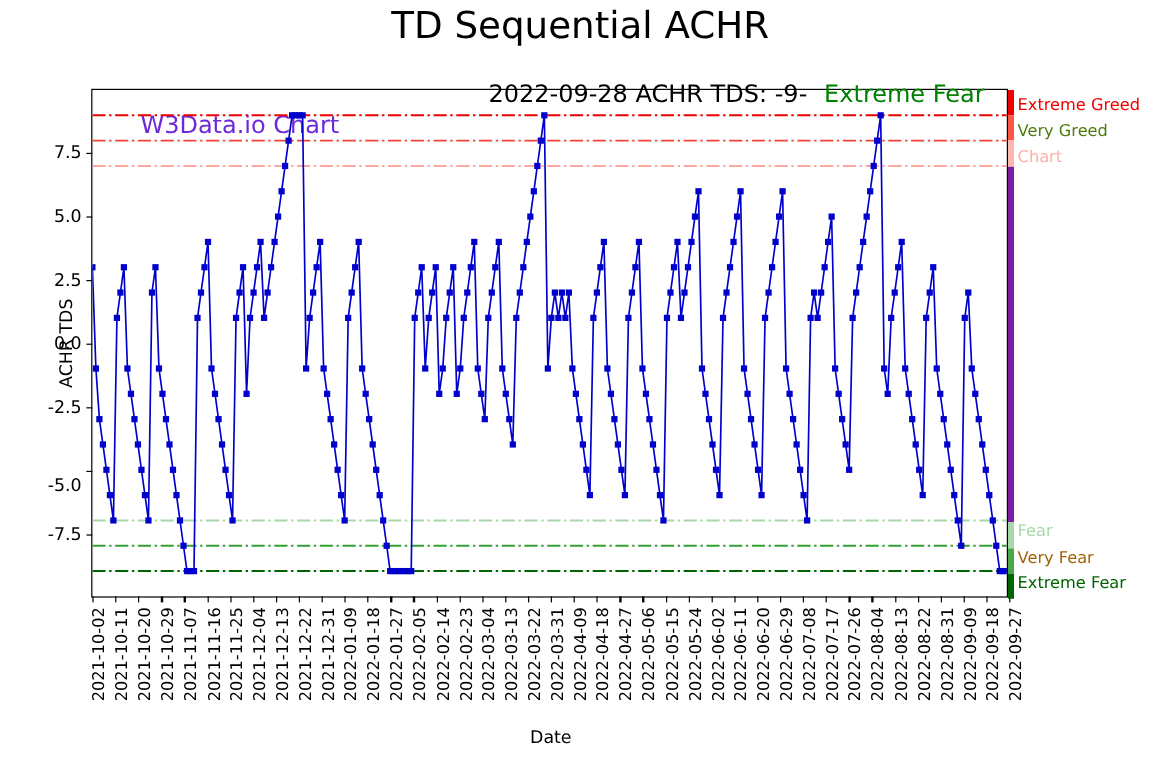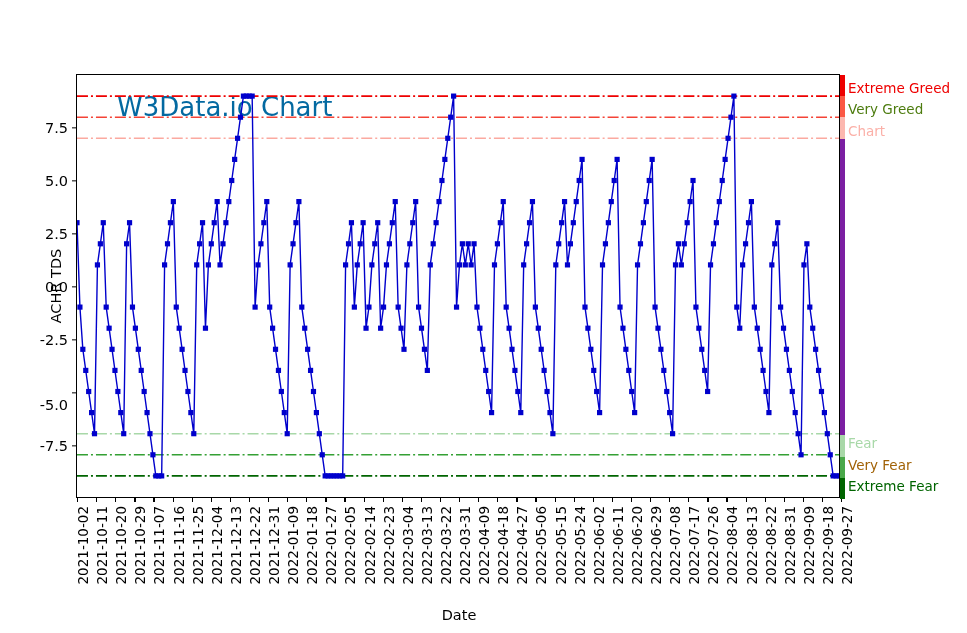--- a/index.html
+++ b/index.html
@@ -50,21 +50,21 @@
   }
   .xtickmark{
     position:absolute;top:100%;width:1.3px;height:5px;background:#000;
   }
   #xlabel{
     position:absolute;left:0;width:764px;top:532px;
     text-align:center;font-size:14.5px;color:#000;
   }
   .wm{
     position:absolute;
-    font-size:26px;color:#0369a1;white-space:nowrap;
+    font-size:20px;color:#6d28d9;white-space:nowrap;
     pointer-events:none;
   }
   #wm1{left:40px;top:17px;}
   #wm2{left:40px;top:43px;}
   #annot{
     position:absolute;left:330px;top:-9px;
     font-size:20px;color:#000;white-space:nowrap;
   }
   #annot .fearword{color:#008000;padding-left:14px;}
   .zone-lbl{
@@ -72,20 +72,21 @@
     transform:translateY(-50%);
     font-size:13.5px;white-space:nowrap;
   }
   .edgebar{position:absolute;left:100%;margin-left:1px;width:5px;}
 </style>
 </head>
 <body>
 
 <div id="chart-root">
 
+  <div id="title">TD Sequential ACHR</div>
 
   <div id="plot">
 
     <div class="ylabel">ACHR TDS</div>
     <div id="yticks">
         <div class="ytick" style="top: 371px;">-7.5</div>
         <div class="ytickmark" style="top: 371px;"></div>
         <div class="ytick" style="top: 330px;">-5.0</div>
         <div class="ytickmark" style="top: 318px;"></div>
         <div class="ytick" style="top: 265px;">-2.5</div>
@@ -196,20 +197,23 @@
         <div class="edgebar" style="top: 21.2px; height: 21.2px; background: rgb(251, 87, 68);"></div>
         <div class="edgebar" style="top: 42.4px; height: 21.2px; background: rgb(252, 183, 175);"></div>
         <div class="edgebar" style="top: 63.6px; height: 296.8px; background: rgb(123, 31, 162);"></div>
         <div class="edgebar" style="top: 360.4px; height: 21.2px; background: rgb(168, 216, 168);"></div>
         <div class="edgebar" style="top: 381.6px; height: 21.2px; background: rgb(74, 168, 74);"></div>
         <div class="edgebar" style="top: 402.8px; height: 21.2px; background: rgb(0, 100, 0);"></div>
       </div>
 
     <div class="wm" id="wm1">W3Data.io Chart</div>
 
+    <div id="annot">
+      <span>2022-09-28 ACHR TDS: -9-</span><span class="fearword">Extreme Fear</span>
+    </div>
 
     <svg id="plot-svg" viewBox="0 0 764 424" preserveAspectRatio="none">
         <line x1="0" x2="764" y1="21.200000000000045" y2="21.200000000000045" stroke="#ee0000" stroke-width="1.6" stroke-dasharray="11,3,2,3"></line>
         <line x1="0" x2="764" y1="42.39999999999998" y2="42.39999999999998" stroke="#f44336" stroke-width="1.6" stroke-dasharray="11,3,2,3"></line>
         <line x1="0" x2="764" y1="63.60000000000002" y2="63.60000000000002" stroke="#fba9a0" stroke-width="1.6" stroke-dasharray="11,3,2,3"></line>
         <line x1="0" x2="764" y1="360.4" y2="360.4" stroke="#a8d8a8" stroke-width="1.6" stroke-dasharray="11,3,2,3"></line>
         <line x1="0" x2="764" y1="381.6" y2="381.6" stroke="#34a034" stroke-width="1.6" stroke-dasharray="11,3,2,3"></line>
         <line x1="0" x2="764" y1="402.8" y2="402.8" stroke="#006400" stroke-width="1.6" stroke-dasharray="11,3,2,3"></line>
         <polyline points="0.00,148.40 2.93,233.20 5.85,275.60 8.78,296.80 11.71,318.00 14.64,339.20 17.56,360.40 20.49,190.80 23.42,169.60 26.34,148.40 29.27,233.20 32.20,254.40 35.13,275.60 38.05,296.80 40.98,318.00 43.91,339.20 46.84,360.40 49.76,169.60 52.69,148.40 55.62,233.20 58.54,254.40 61.47,275.60 64.40,296.80 67.33,318.00 70.25,339.20 73.18,360.40 76.11,381.60 79.03,402.80 81.96,402.80 84.89,402.80 87.82,190.80 90.74,169.60 93.67,148.40 96.60,127.20 99.52,233.20 102.45,254.40 105.38,275.60 108.31,296.80 111.23,318.00 114.16,339.20 117.09,360.40 120.02,190.80 122.94,169.60 125.87,148.40 128.80,254.40 131.72,190.80 134.65,169.60 137.58,148.40 140.51,127.20 143.43,190.80 146.36,169.60 149.29,148.40 152.21,127.20 155.14,106.00 158.07,84.80 161.00,63.60 163.92,42.40 166.85,21.20 169.78,21.20 172.70,21.20 175.63,21.20 178.56,233.20 181.49,190.80 184.41,169.60 187.34,148.40 190.27,127.20 193.20,233.20 196.12,254.40 199.05,275.60 201.98,296.80 204.90,318.00 207.83,339.20 210.76,360.40 213.69,190.80 216.61,169.60 219.54,148.40 222.47,127.20 225.39,233.20 228.32,254.40 231.25,275.60 234.18,296.80 237.10,318.00 240.03,339.20 242.96,360.40 245.89,381.60 248.81,402.80 251.74,402.80 254.67,402.80 257.59,402.80 260.52,402.80 263.45,402.80 266.38,402.80 269.30,190.80 272.23,169.60 275.16,148.40 278.08,233.20 281.01,190.80 283.94,169.60 286.87,148.40 289.79,254.40 292.72,233.20 295.65,190.80 298.57,169.60 301.50,148.40 304.43,254.40 307.36,233.20 310.28,190.80 313.21,169.60 316.14,148.40 319.07,127.20 321.99,233.20 324.92,254.40 327.85,275.60 330.77,190.80 333.70,169.60 336.63,148.40 339.56,127.20 342.48,233.20 345.41,254.40 348.34,275.60 351.26,296.80 354.19,190.80 357.12,169.60 360.05,148.40 362.97,127.20 365.90,106.00 368.83,84.80 371.75,63.60 374.68,42.40 377.61,21.20 380.54,233.20 383.46,190.80 386.39,169.60 389.32,190.80 392.25,169.60 395.17,190.80 398.10,169.60 401.03,233.20 403.95,254.40 406.88,275.60 409.81,296.80 412.74,318.00 415.66,339.20 418.59,190.80 421.52,169.60 424.44,148.40 427.37,127.20 430.30,233.20 433.23,254.40 436.15,275.60 439.08,296.80 442.01,318.00 444.93,339.20 447.86,190.80 450.79,169.60 453.72,148.40 456.64,127.20 459.57,233.20 462.50,254.40 465.43,275.60 468.35,296.80 471.28,318.00 474.21,339.20 477.13,360.40 480.06,190.80 482.99,169.60 485.92,148.40 488.84,127.20 491.77,190.80 494.70,169.60 497.62,148.40 500.55,127.20 503.48,106.00 506.41,84.80 509.33,233.20 512.26,254.40 515.19,275.60 518.11,296.80 521.04,318.00 523.97,339.20 526.90,190.80 529.82,169.60 532.75,148.40 535.68,127.20 538.61,106.00 541.53,84.80 544.46,233.20 547.39,254.40 550.31,275.60 553.24,296.80 556.17,318.00 559.10,339.20 562.02,190.80 564.95,169.60 567.88,148.40 570.80,127.20 573.73,106.00 576.66,84.80 579.59,233.20 582.51,254.40 585.44,275.60 588.37,296.80 591.30,318.00 594.22,339.20 597.15,360.40 600.08,190.80 603.00,169.60 605.93,190.80 608.86,169.60 611.79,148.40 614.71,127.20 617.64,106.00 620.57,233.20 623.49,254.40 626.42,275.60 629.35,296.80 632.28,318.00 635.20,190.80 638.13,169.60 641.06,148.40 643.98,127.20 646.91,106.00 649.84,84.80 652.77,63.60 655.69,42.40 658.62,21.20 661.55,233.20 664.48,254.40 667.40,190.80 670.33,169.60 673.26,148.40 676.18,127.20 679.11,233.20 682.04,254.40 684.97,275.60 687.89,296.80 690.82,318.00 693.75,339.20 696.67,190.80 699.60,169.60 702.53,148.40 705.46,233.20 708.38,254.40 711.31,275.60 714.24,296.80 717.16,318.00 720.09,339.20 723.02,360.40 725.95,381.60 728.87,190.80 731.80,169.60 734.73,233.20 737.66,254.40 740.58,275.60 743.51,296.80 746.44,318.00 749.36,339.20 752.29,360.40 755.22,381.60 758.15,402.80 761.07,402.80 764.00,402.80" fill="none" stroke="#0000cc" stroke-width="1.4"></polyline>
         <g>

